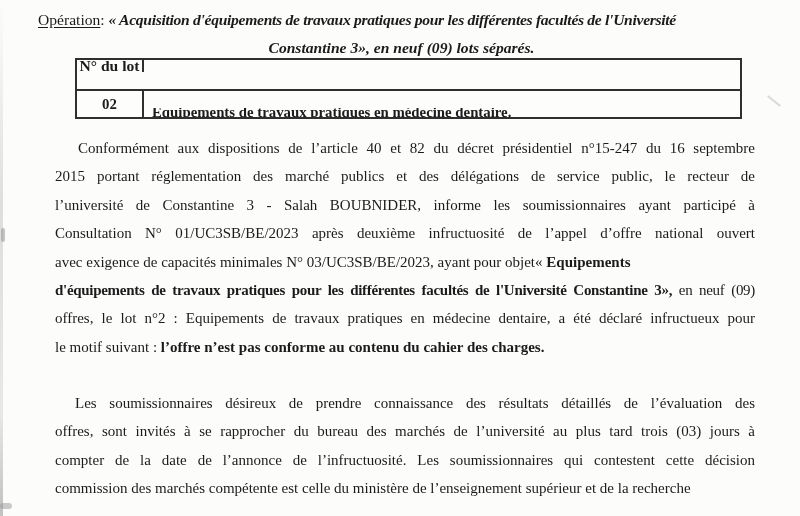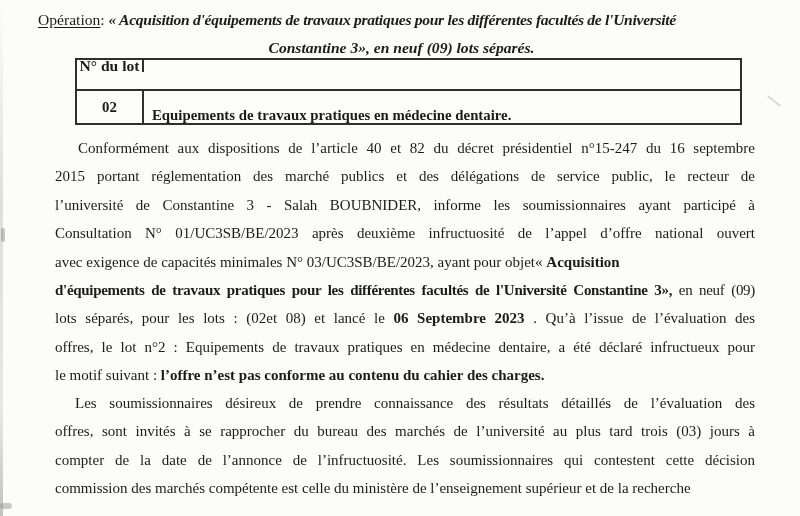--- a/index.html
+++ b/index.html
@@ -8,21 +8,21 @@
   
   .title-block{position:absolute;left:38px;top:6px;width:727px;}
   .t-line1{height:28.4px;line-height:28.4px;font-size:15.6px;white-space:nowrap;}
   .op-label{text-decoration:underline;text-underline-offset:2px;}
   .bi{font-style:italic;font-weight:bold;}
   .t-line2{height:28.4px;line-height:28.4px;font-size:15.6px;text-align:center;}
   
   .lots-table{position:absolute;left:75px;top:58px;width:663px;border:2px solid #2f2f2f;background:#fdfdfc;}
   .trow{display:flex;}
   .thead{height:29px;border-bottom:2px solid #2f2f2f;flex-direction:column;}
-  .tdata{height:32px;}
+  .tdata{height:26px;}
   .cell{display:flex;align-items:center;font-weight:bold;overflow:hidden;}
   .c-lot{width:65px;border-right:2px solid #2f2f2f;justify-content:center;font-size:15.6px;}
   .c-title{flex:1;font-size:15.6px;padding:0 8px;margin-top:17px;}
   .thead .c-title{justify-content:center;}
   .tdata .cell{font-size:14.8px;}
   
   .para{position:absolute;left:55px;width:700px;}
   .p1{top:134px;}
   .p2{top:389px;}
   .ln{height:28.4px;line-height:28.4px;font-size:15px;overflow:hidden;}
@@ -59,23 +59,22 @@
       <div class="cell c-lot">02</div>
       <div class="cell c-title">Equipements de travaux pratiques en médecine dentaire.</div>
     </div>
   </div>
 
   <div class="para p1">
     <div class="ln jfy ind">Conformément aux dispositions de l’article 40 et 82 du décret présidentiel n°15-247 du 16 septembre</div>
     <div class="ln jfy">2015 portant réglementation des marché publics et des délégations de service public, le recteur de</div>
     <div class="ln jfy">l’université  de Constantine 3 - Salah BOUBNIDER, informe les soumissionnaires ayant participé à</div>
     <div class="ln jfy">Consultation N° 01/UC3SB/BE/2023  après deuxième infructuosité  de l’appel d’offre national ouvert</div>
-    <div class="ln"><span>avec exigence de capacités minimales N° 03/UC3SB/BE/2023, ayant pour objet« </span><span class="b">Acquisition</span></div>
+    <div class="ln"><span>avec exigence de capacités minimales N° 03/UC3SB/BE/2023, ayant pour objet« </span><span class="b">Equipements</span></div>
     <div class="ln jfy tight"><span class="b">d'équipements de travaux pratiques pour les différentes facultés de l'Université Constantine 3»,</span><span> en neuf (09)</span></div>
-    <div class="ln jfy"><span>lots séparés, pour les lots : (02et 08) et  lancé le </span><span class="b">06 Septembre 2023</span><span> . Qu’à l’issue de l’évaluation des</span></div>
     <div class="ln jfy">offres,  le lot n°2 : Equipements de travaux pratiques en médecine dentaire, a été déclaré infructueux pour</div>
     <div class="ln"><span>le motif suivant : </span><span class="b">l’offre n’est pas conforme au contenu du cahier des charges.</span></div>
   </div>
 
   <div class="para p2">
     <div class="ln jfy ind2">Les soumissionnaires désireux de prendre connaissance des résultats détaillés de l’évaluation des</div>
     <div class="ln jfy">offres, sont invités à se rapprocher du bureau des marchés de l’université au plus tard trois (03) jours à</div>
     <div class="ln jfy">compter de la date de l’annonce de l’infructuosité. Les soumissionnaires qui contestent cette décision</div>
     <div class="ln">commission des marchés compétente est celle du ministère de l’enseignement supérieur et de la recherche</div>
   </div>

